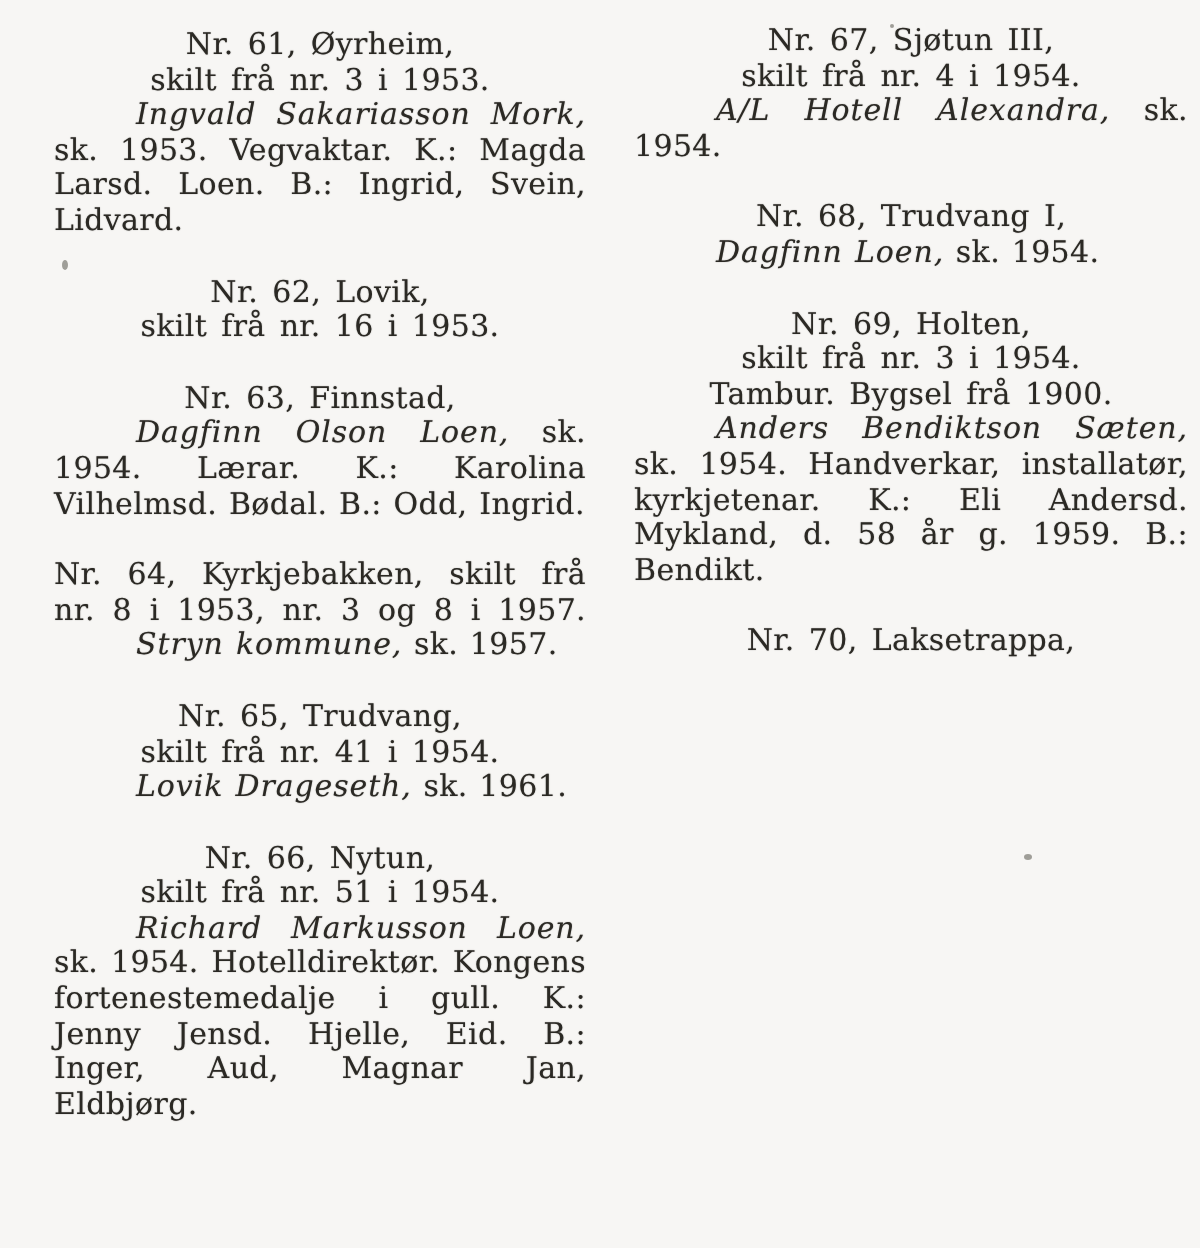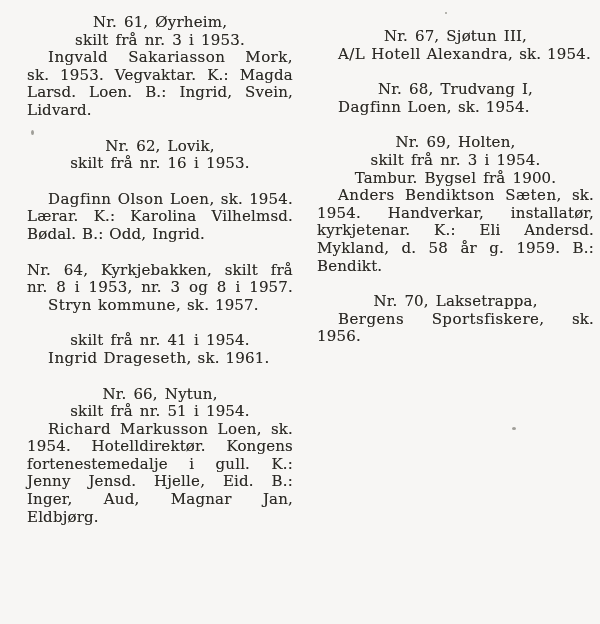--- a/index.html
+++ b/index.html
@@ -7,21 +7,21 @@
     width: 600px; height: 624px;
     background: #f7f6f4;
     position: relative;
     overflow: hidden;
     font-family: "DejaVu Serif", "Liberation Serif", serif;
     color: #2b2924;
   }
   .sheet { position: absolute; inset: 0; }
   .column { position: absolute; }
   #col-left  { left: 27px;  top: 14px; width: 266px; }
-  #col-right { left: 317px; top: 28px; width: 277px; }
+  #col-right { left: 317px; top: 12px; width: 277px; }
   .entry { margin: 0 0 18px 0; }
   .head, .para {
     font-size: 15px;
     line-height: 17.6px;
     letter-spacing: 0.012em;
     text-shadow: 0 0 0.6px rgba(43, 41, 36, 0.45);
   }
   .head {
     text-align: center;
     word-spacing: 0.14em;
@@ -29,21 +29,21 @@
   .head.justify {
     text-align: justify;
     text-align-last: justify;
   }
   .para {
     margin: 0;
     text-align: justify;
     text-indent: 21px;
     word-spacing: 0.06em;
   }
-  .owner { letter-spacing: 0.03em; }
+  .owner { font-style: italic; letter-spacing: 0.03em; margin-left: 20px; }
   .speck { position: absolute; background: rgba(88, 85, 77, 0.55); border-radius: 50%; }
   #speck-1 { left: 31px;  top: 130px; width: 3px; height: 5px; }
   #speck-2 { left: 512px; top: 427px; width: 4px; height: 3px; }
   #speck-3 { left: 445px; top: 12px;  width: 2px; height: 2px; }
 </style>
 </head>
 <body>
 
 <div class="sheet">
 
@@ -54,64 +54,66 @@
       <div class="head">skilt frå nr. 3 i 1953.</div>
       <p class="para"><span class="owner">Ingvald Sakariasson Mork,</span> <span>sk. 1953. Vegvaktar. K.: Magda Larsd. Loen. B.: Ingrid, Svein, Lidvard.</span></p>
     </section>
 
     <section class="entry">
       <div class="head">Nr. 62, Lovik,</div>
       <div class="head">skilt frå nr. 16 i 1953.</div>
     </section>
 
     <section class="entry">
+      <div class="head">Nr. 63, Finnstad,</div>
       <p class="para"><span class="owner">Dagfinn Olson Loen,</span> <span>sk. 1954. Lærar. K.: Karolina Vilhelmsd. Bødal. B.: Odd, Ingrid.</span></p>
     </section>
 
     <section class="entry">
       <div class="head justify">Nr. 64, Kyrkjebakken, skilt frå</div>
       <div class="head justify">nr. 8 i 1953, nr. 3 og 8 i 1957.</div>
       <p class="para"><span class="owner">Stryn kommune,</span> <span>sk. 1957.</span></p>
     </section>
 
     <section class="entry">
+      <div class="head">Nr. 65, Trudvang,</div>
       <div class="head">skilt frå nr. 41 i 1954.</div>
-      <p class="para"><span class="owner">Ingrid Drageseth,</span> <span>sk. 1961.</span></p>
+      <p class="para"><span class="owner">Lovik Drageseth,</span> <span>sk. 1961.</span></p>
     </section>
 
     <section class="entry">
       <div class="head">Nr. 66, Nytun,</div>
       <div class="head">skilt frå nr. 51 i 1954.</div>
       <p class="para"><span class="owner">Richard Markusson Loen,</span> <span>sk. 1954. Hotelldirektør. Kongens fortenestemedalje i gull. K.: Jenny Jensd. Hjelle, Eid. B.: Inger, Aud, Magnar Jan, Eldbjørg.</span></p>
     </section>
 
   </div>
 
   <div class="column" id="col-right">
 
     <section class="entry">
       <div class="head">Nr. 67, Sjøtun III,</div>
+      <div class="head">skilt frå nr. 4 i 1954.</div>
       <p class="para"><span class="owner">A/L Hotell Alexandra,</span> <span>sk. 1954.</span></p>
     </section>
 
     <section class="entry">
       <div class="head">Nr. 68, Trudvang I,</div>
       <p class="para"><span class="owner">Dagfinn Loen,</span> <span>sk. 1954.</span></p>
     </section>
 
     <section class="entry">
       <div class="head">Nr. 69, Holten,</div>
       <div class="head">skilt frå nr. 3 i 1954.</div>
       <div class="head">Tambur. Bygsel frå 1900.</div>
       <p class="para"><span class="owner">Anders Bendiktson Sæten,</span> <span>sk. 1954. Handverkar, installatør, kyrkjetenar. K.: Eli Andersd. Mykland, d. 58 år g. 1959. B.: Bendikt.</span></p>
     </section>
 
     <section class="entry">
       <div class="head">Nr. 70, Laksetrappa,</div>
-      <p class="para"><span class="owner">Bergens Sportsfiskere,</span> <span>sk. 1956.</span></p>
     </section>
 
   </div>
 
   <div class="speck" id="speck-1"></div>
   <div class="speck" id="speck-2"></div>
   <div class="speck" id="speck-3"></div>
 
 </div>
 

